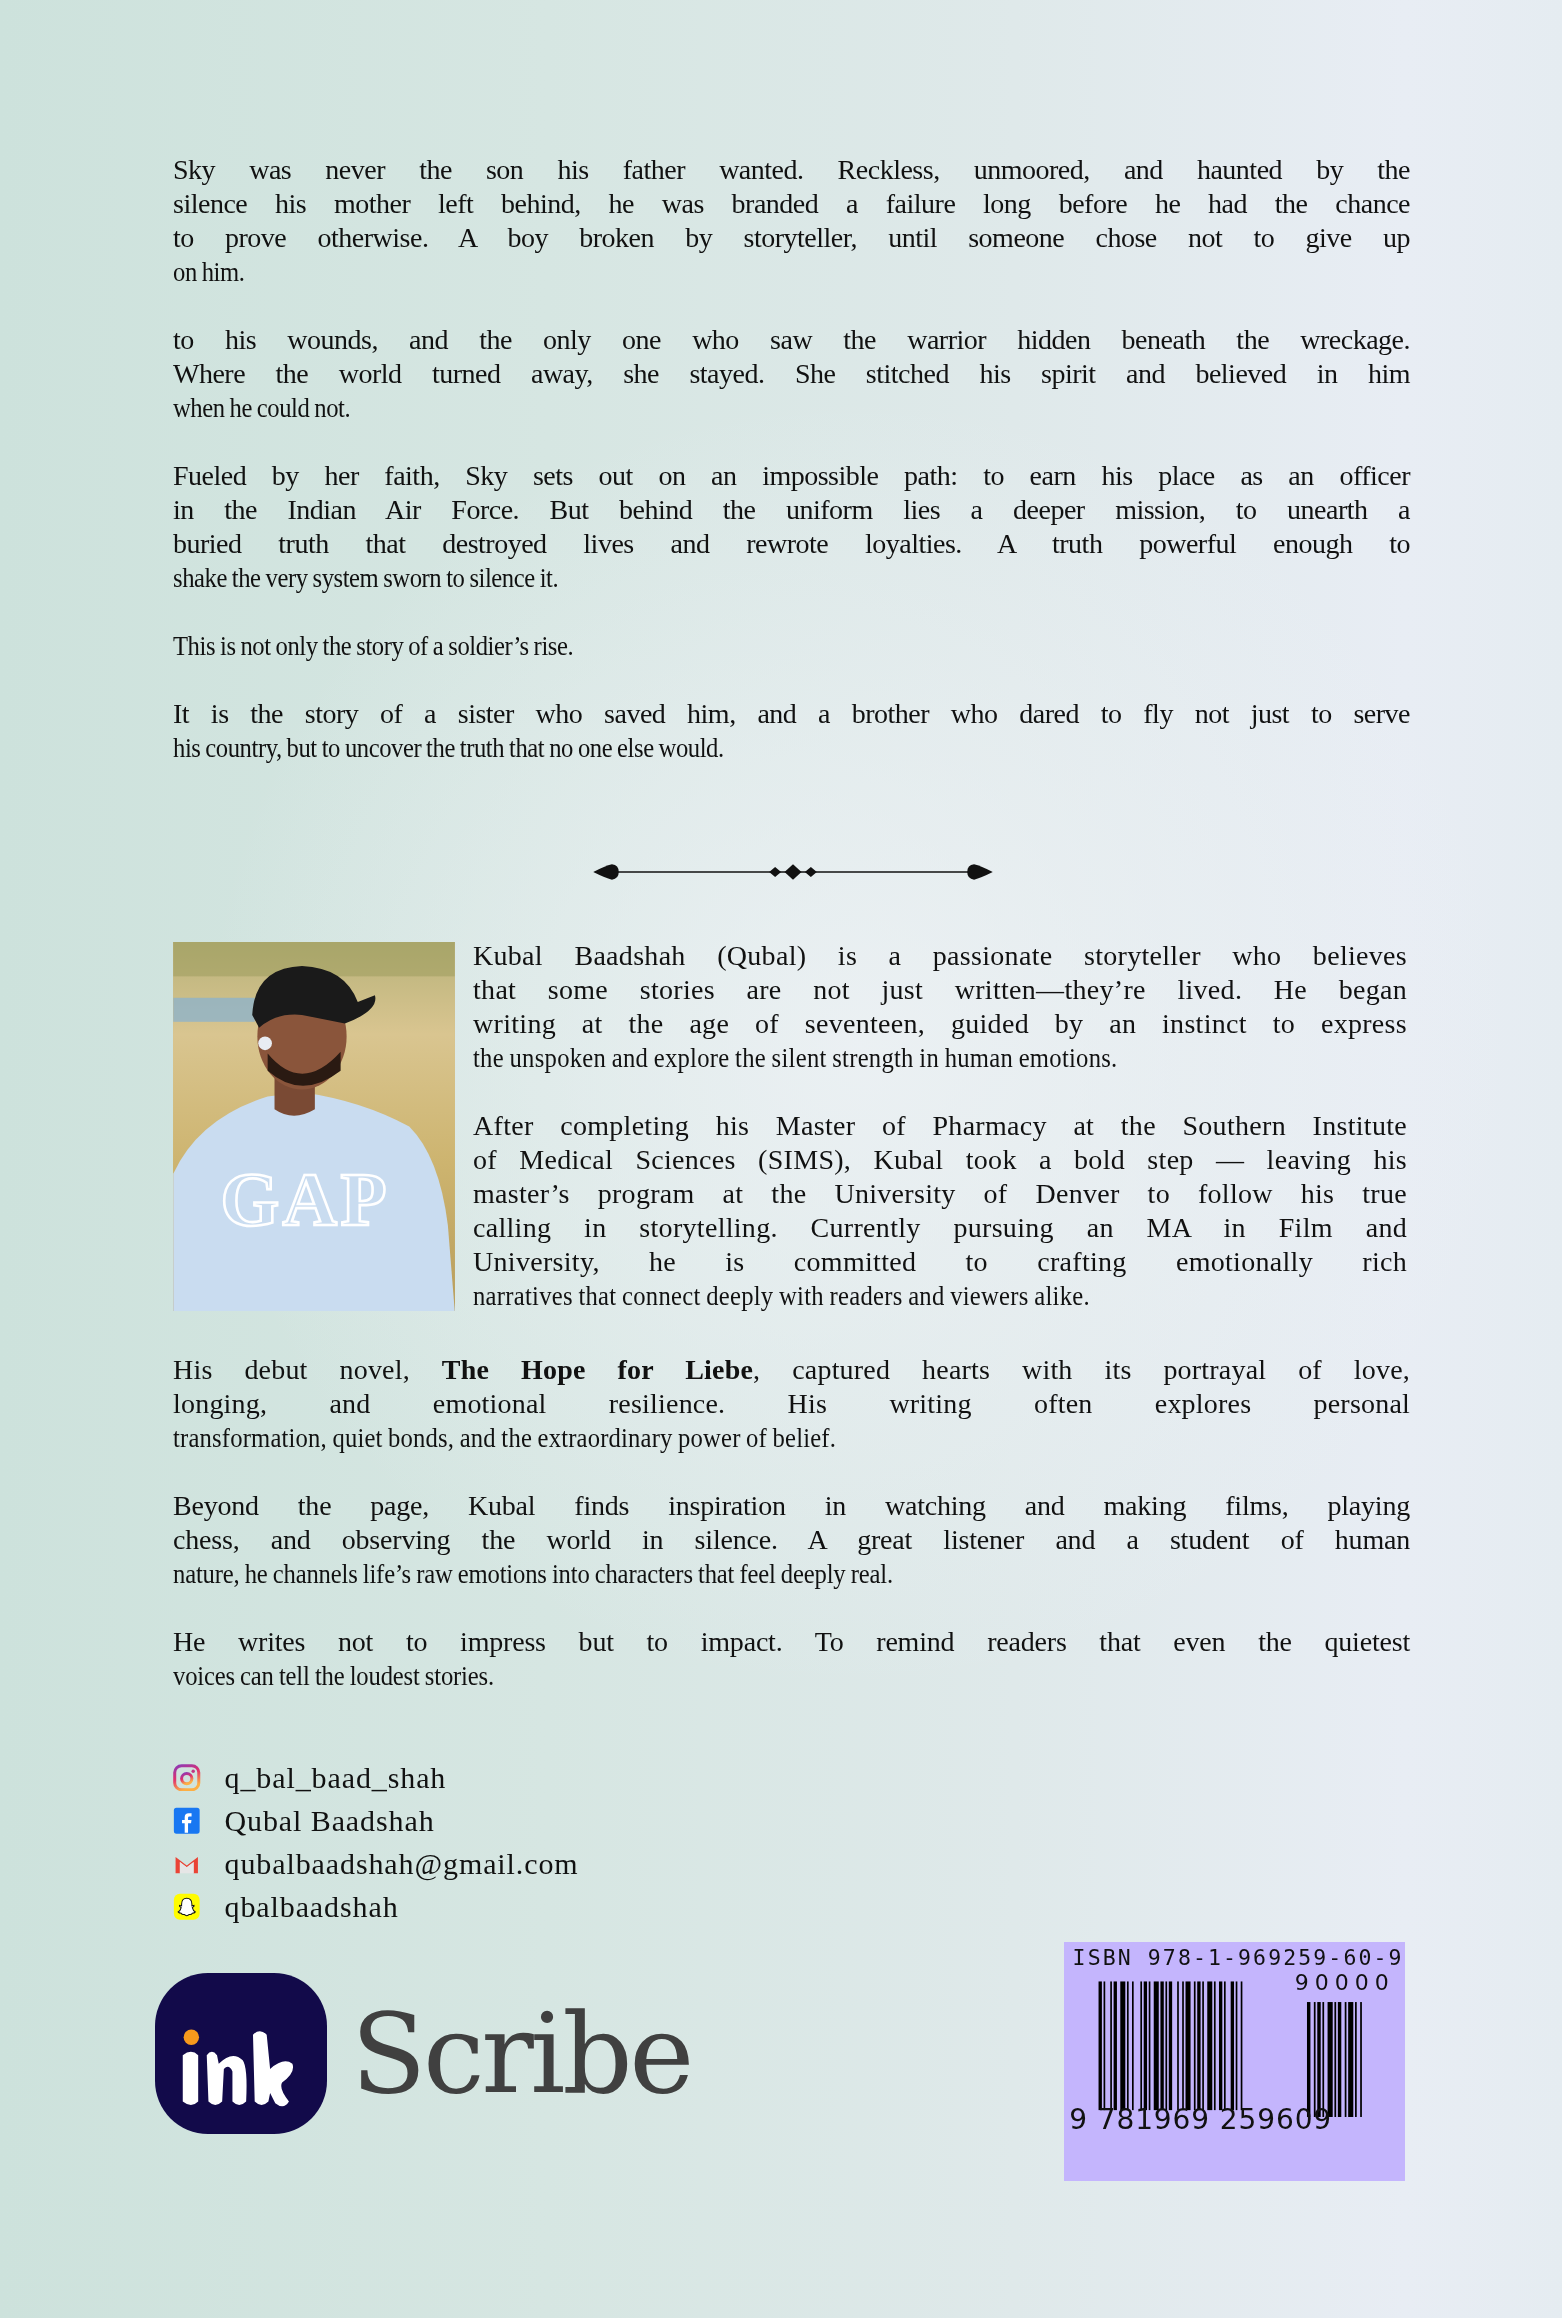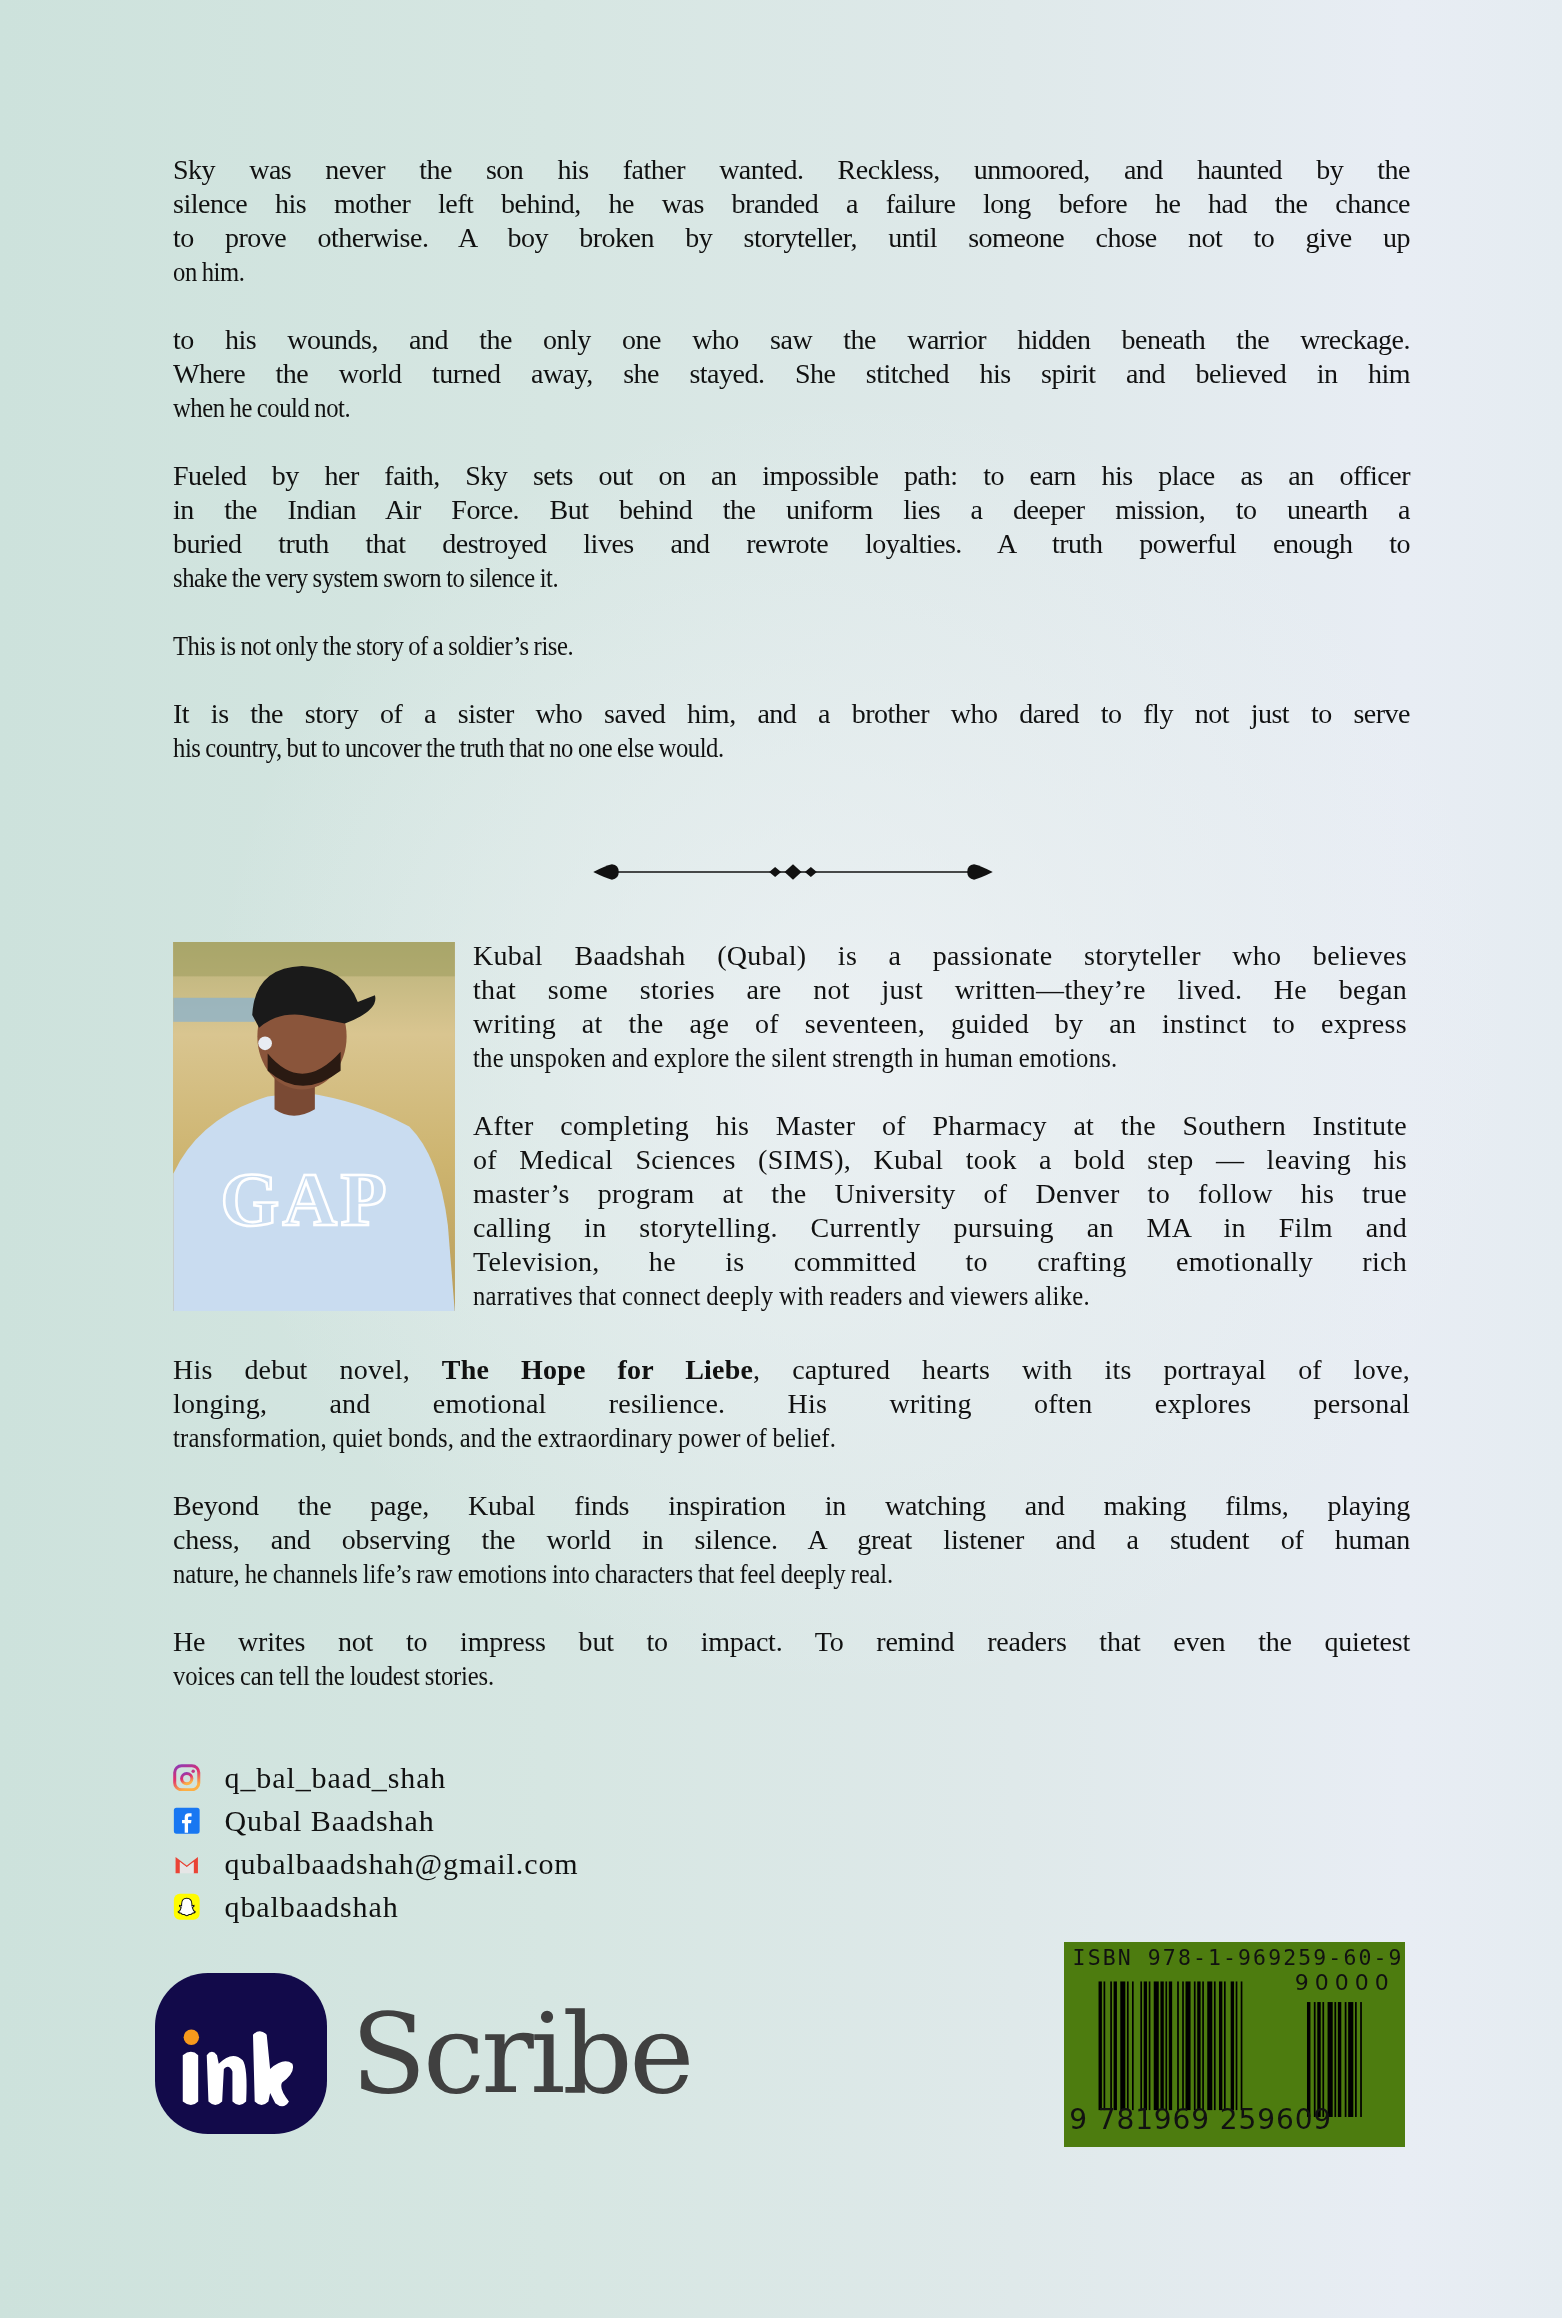--- a/index.html
+++ b/index.html
@@ -42,21 +42,21 @@
   .logo { position: absolute; left: 155px; top: 1973px; }
   .logo-badge {
     position: absolute; left: 0; top: 0; width: 172px; height: 161px;
     background: #120a4a; border-radius: 53px;
   }
   .logo-word {
     position: absolute; left: 196px; top: 17px; font-size: 110px; color: #404040;
     font-family: "DejaVu Serif", serif; letter-spacing: -3.4px; white-space: nowrap;
   }
   .barcode-box {
-    position: absolute; left: 1064px; top: 1942px; width: 341px; height: 205px; background: #4d7c0f;
+    position: absolute; left: 1064px; top: 1942px; width: 341px; height: 239px; background: #c4b5fd;
   }
   .isbn-text {
     position: absolute; left: 8.6px; top: 3.4px; font-family: "DejaVu Sans Mono", monospace;
     font-size: 21.5px; letter-spacing: 2.1px; white-space: nowrap;
   }
   .addon-text {
     position: absolute; right: 10.3px; top: 27.5px; font-family: "DejaVu Sans", sans-serif;
     font-size: 22px; letter-spacing: 6px;
   }
   .ean-text {
@@ -145,21 +145,21 @@
       <span class="line" style="letter-spacing: 0.3px; display: block; width: auto;">that some stories are not just written—they’re lived. He began</span>
       <span class="line" style="letter-spacing: 0.3px; display: block; width: auto;">writing at the age of seventeen, guided by an instinct to express</span>
       <span class="line last" style="letter-spacing: 0.3px; display: block; width: 1062px; transform: scaleX(0.88);">the unspoken and explore the silent strength in human emotions.</span>
     </div>
     <div class="gap"></div>
     <div class="para">
       <span class="line" style="letter-spacing: 0.3px; display: block; width: auto;">After completing his Master of Pharmacy at the Southern Institute</span>
       <span class="line" style="letter-spacing: 0.3px; display: block; width: auto;">of Medical Sciences (SIMS), Kubal took a bold step — leaving his</span>
       <span class="line" style="letter-spacing: 0.3px; display: block; width: auto;">master’s program at the University of Denver to follow his true</span>
       <span class="line" style="letter-spacing: 0.3px; display: block; width: auto;">calling in storytelling. Currently pursuing an MA in Film and</span>
-      <span class="line" style="letter-spacing: 0.3px; display: block; width: auto;">Television, he is committed to crafting emotionally rich</span>
+      <span class="line" style="letter-spacing: 0.3px; display: block; width: auto;">University, he is committed to crafting emotionally rich</span>
       <span class="line last" style="letter-spacing: 0.3px; display: block; width: 1062px; transform: scaleX(0.88);">narratives that connect deeply with readers and viewers alike.</span>
     </div>
   </div>
 
 <div class="block" id="bio-full">
   <div class="para">
     <span class="line" style="letter-spacing: 0.2px; word-spacing: 1.7px; display: block; width: auto;"><span>His debut novel,</span> <span class="bold">The Hope for Liebe</span><span>, captured hearts with its portrayal of love,</span></span>
     <span class="line" style="letter-spacing: 0.2px; display: block; width: auto;">longing, and emotional resilience. His writing often explores personal</span>
     <span class="line last" style="letter-spacing: 0.2px; display: block; width: 1405px; transform: scaleX(0.88);">transformation, quiet bonds, and the extraordinary power of belief.</span>
   </div>

